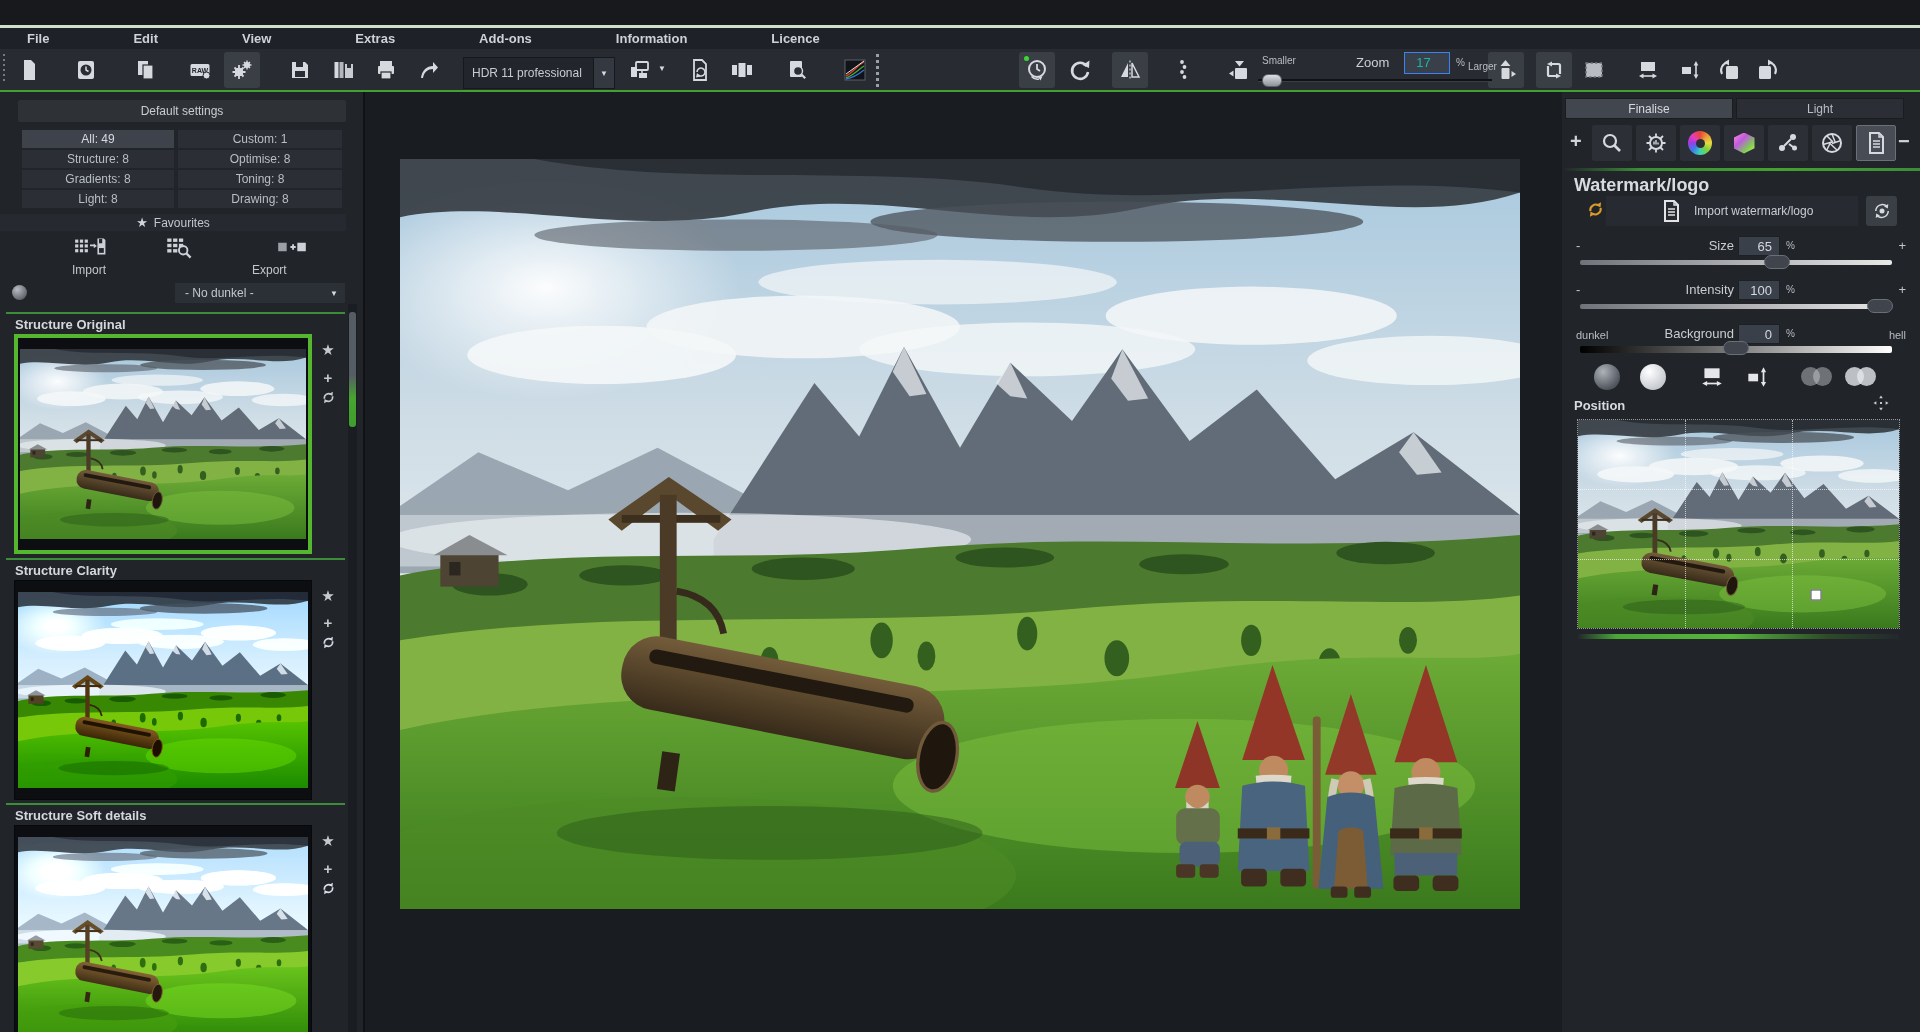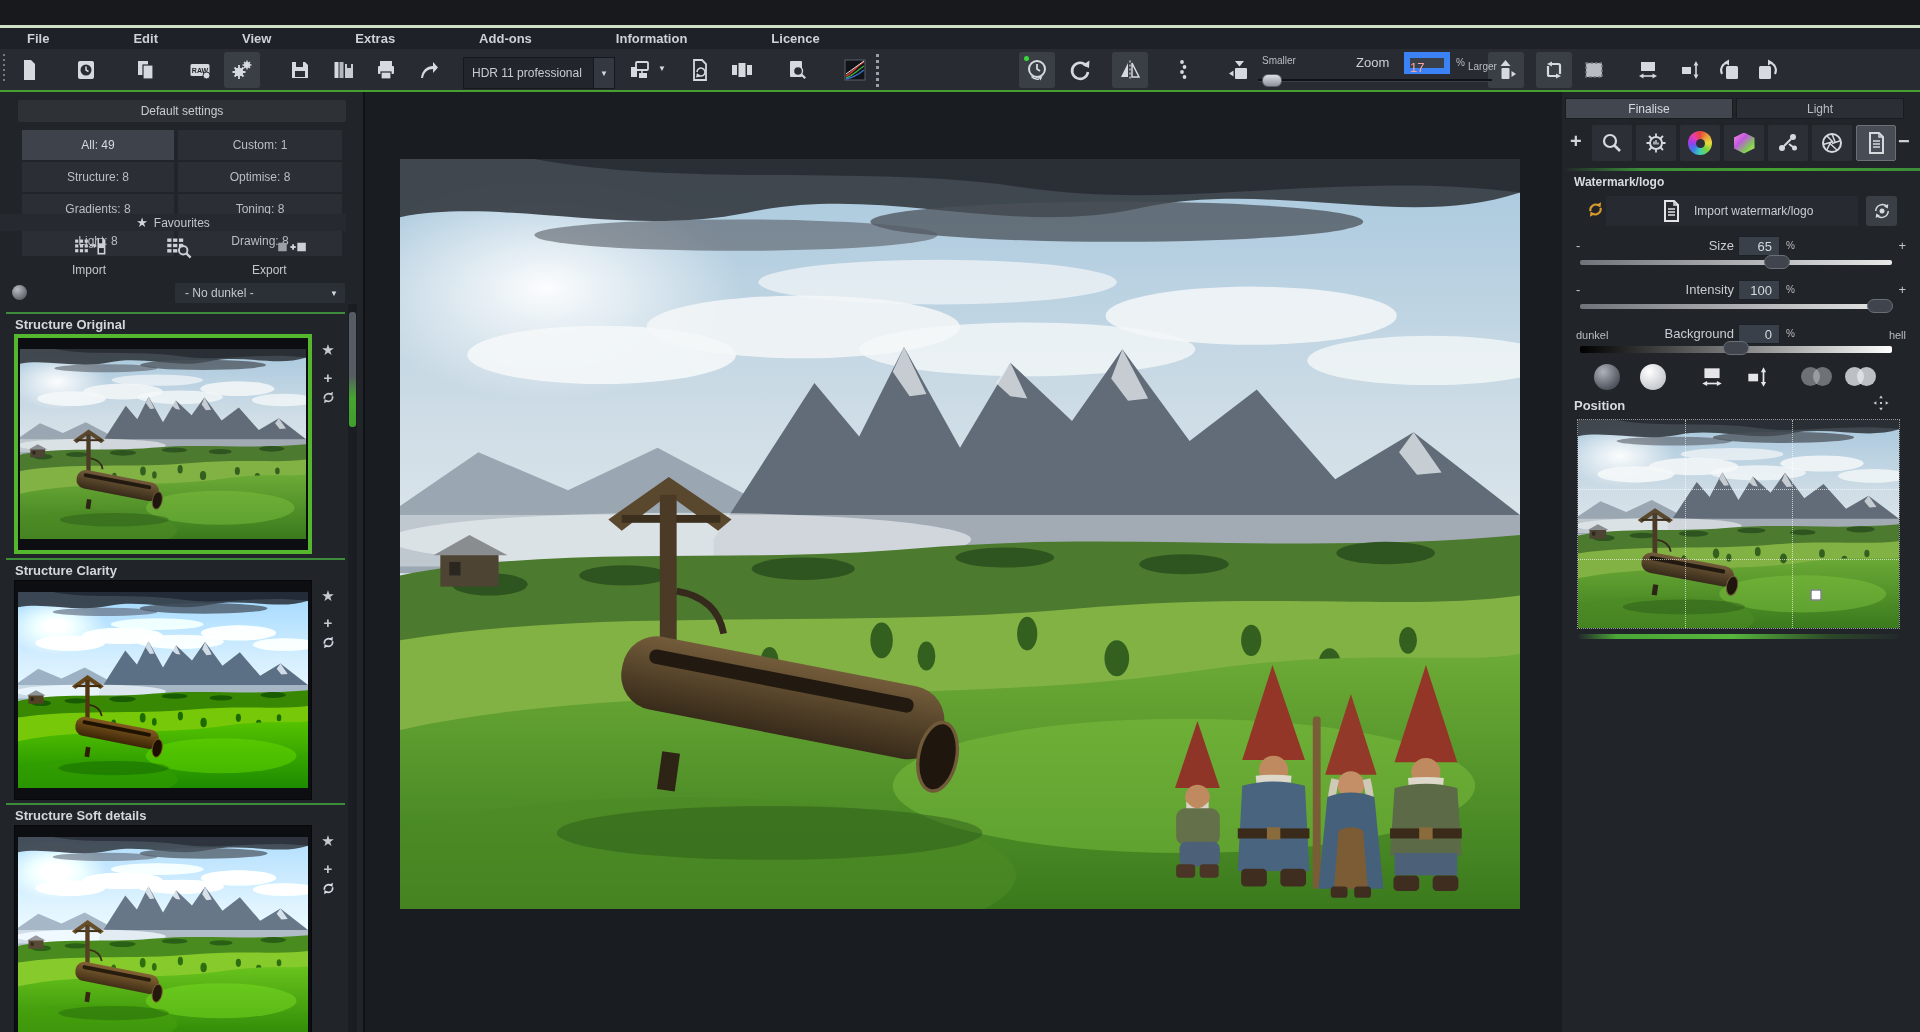--- a/index.html
+++ b/index.html
@@ -27,33 +27,33 @@
 .tbtn{position:absolute;top:3px;width:36px;height:36px;display:flex;align-items:center;justify-content:center}
 .tbtn.boxed{background:#3a3f46;border-radius:3px}
 .tbtn .dot{position:absolute;left:5px;top:4px;width:5px;height:5px;border-radius:50%;background:#38d838}
 .tbtn .tcaret{position:absolute;right:-8px;top:12px;font-size:8px;color:#d6d9de}
 .preset{position:absolute;left:463px;top:8px;width:152px;height:32px;background:#22262c;border:1px solid #15181c;display:flex;align-items:center}
 .preset span.pv{flex:1;font-size:12px;color:#c8ccd2;padding-left:8px;white-space:nowrap;overflow:hidden}
 .preset .caretbox{width:21px;height:100%;background:#343941;border-left:1px solid #15181c;display:flex;align-items:center;justify-content:center;font-size:8px}
 .tsep{position:absolute;left:876px;top:5px;width:3px;height:33px;background:repeating-linear-gradient(to bottom,#9aa0a8 0 3px,transparent 3px 6px)}
 .lab-smaller{position:absolute;left:1262px;top:6px;font-size:10px;color:#b9bdc3}
 .lab-zoom{position:absolute;left:1356px;top:6px;font-size:13px;color:#ccd0d6}
-.zval{position:absolute;left:1404px;top:3px;width:46px;height:22px;background:#3a4049;border:6px solid #3b82f6;color:#fca5a5;font-size:13px;text-align:left;padding:2px 7px 0 0}
+.zval{position:absolute;left:1404px;top:3px;width:46px;height:22px;background:#3a4049;border:1px solid #3b82f6;color:#14b8a6;font-size:13px;text-align:center;padding:2px 7px 0 0}
 .zunit{position:absolute;left:1456px;top:8px;font-size:10px;color:#b9bdc3}
 .lab-larger{position:absolute;left:1468px;top:12px;font-size:10px;color:#b9bdc3}
 .zslider{position:absolute;left:1258px;top:30px;width:234px;height:3px;background:#101215;border-bottom:1px solid #3a3f45}
 .zknob{position:absolute;top:-5px;width:20px;height:13px;border-radius:6px;background:linear-gradient(#dcdee2,#8e939b);border:1px solid #5c6068}
 
 .left-panel{position:absolute;left:0;top:92px;width:365px;height:940px;background:var(--panel);border-right:2px solid #101216}
 .canvas{position:absolute;left:365px;top:92px;width:1197px;height:940px;background:#191c20}
 .right-panel{position:absolute;left:1562px;top:92px;width:358px;height:940px;background:var(--panel)}
 
 .def-btn{position:absolute;left:18px;top:8px;width:328px;height:22px;background:#2e3237;border-radius:2px;color:#c9cdd3;font-size:12px;display:flex;align-items:center;justify-content:center}
 .cat-grid{position:absolute;left:22px;top:38px;width:320px;display:grid;grid-template-columns:152px 164px;gap:2px 4px}
-.cat-btn{height:30px;background:#2b2f35;color:#b9bdc4;font-size:12px;display:flex;align-items:center;justify-content:center}
+.cat-btn{height:18px;background:#2b2f35;color:#b9bdc4;font-size:12px;display:flex;align-items:center;justify-content:center}
 .cat-btn.active{background:#3e434b;color:#d6d9de}
 .fav-bar{position:absolute;left:0;top:122px;width:346px;height:17px;background:#26292f;display:flex;align-items:center;justify-content:center;gap:6px;color:#c3c7cd;font-size:12px}
 .fav-bar .star{color:#d2d5da;font-size:13px}
 .mini-row{position:absolute;left:0;top:141px;width:346px;height:28px}
 .mini-ic{position:absolute;top:1px;transform:translateX(-50%);color:#cdd1d7}
 .ie-label{position:absolute;top:171px;font-size:12px;color:#c3c7cd}
 .search-row{position:absolute;left:0;top:191px;width:346px;height:20px}
 .search-sphere{position:absolute;left:12px;top:2px;width:15px;height:15px;border-radius:50%;background:radial-gradient(circle at 35% 30%,#b9bdc3,#62666d 72%)}
 .nofilter{position:absolute;left:175px;top:0;width:170px;height:20px;background:#2b3036;display:flex;align-items:center;color:#c3c7cd;font-size:12px}
 .nofilter span.txt{flex:1;padding-left:10px}
@@ -80,21 +80,21 @@
 
 .rtab{position:absolute;top:6px;height:21px;font-size:12px;display:flex;align-items:center;justify-content:center;background:#2b2f35;color:#b9bdc4;border:1px solid #191c20}
 .rtab.active{background:#42474f;color:#d6d9de}
 .rp-glyph{position:absolute;top:38px;font-size:20px;font-weight:bold;color:#d0d4da}
 .ricon{position:absolute;top:33px;width:40px;height:36px;background:var(--box);border-radius:2px;display:flex;align-items:center;justify-content:center;color:#d6d9de}
 .ricon.active{background:#474c55;border:1px solid #6a6f78}
 .cwheel{width:24px;height:24px;border-radius:50%;background:conic-gradient(#e8453c,#e89b3c,#e8dc3c,#7ed23c,#3cd2b4,#3c7de8,#9b3ce8,#e83cb4,#e8453c);display:flex;align-items:center;justify-content:center}
 .cwheel i{width:9px;height:9px;border-radius:50%;background:var(--box)}
 .ccube{width:21px;height:21px;background:linear-gradient(135deg,#ff8ad8 0%,#c05ae0 35%,#7ecf52 70%,#e8e86a 100%);clip-path:polygon(50% 0,100% 25%,100% 75%,50% 100%,0 75%,0 25%)}
 .rp-gline{position:absolute;left:0;top:76px;width:358px;height:3px;background:linear-gradient(90deg,#212429 0%,#3c8c39 22%,#44a12f 60%,#3c8c39 100%)}
-.wm-head{position:absolute;left:12px;top:83px;font-size:12px;font-weight:bold;color:var(--txtB)}
+.wm-head{position:absolute;left:12px;top:83px;font-size:18px;font-weight:bold;color:var(--txtB)}
 .imp-rowbg{position:absolute;left:44px;top:104px;width:252px;height:30px;background:#272b31}
 .imp-sync{position:absolute;left:24px;top:108px;color:#d99b2c}
 .imp-doc{position:absolute;left:97px;top:105px;color:#e2e4e8}
 .imp-label{position:absolute;left:132px;top:112px;font-size:12px;color:#c9cdd3}
 .imp-eye{position:absolute;left:304px;top:104px;width:31px;height:30px;background:#3a3f46;border-radius:3px;display:flex;align-items:center;justify-content:center;color:#d6d9de}
 .wm-row{position:absolute;left:0;width:358px;height:20px}
 .wm-minus{position:absolute;left:14px;top:2px;color:#c3c7cd;font-size:13px}
 .wm-plus{position:absolute;right:14px;top:2px;color:#c3c7cd;font-size:13px}
 .wm-label{position:absolute;top:2px;font-size:13px;color:#c9cdd3}
 .wm-box{position:absolute;left:176px;top:0;width:42px;height:20px;background:#3a4049;border:1px solid #1d2126;color:#d6d9de;font-size:13px;text-align:right;padding:2px 7px 0 0}

